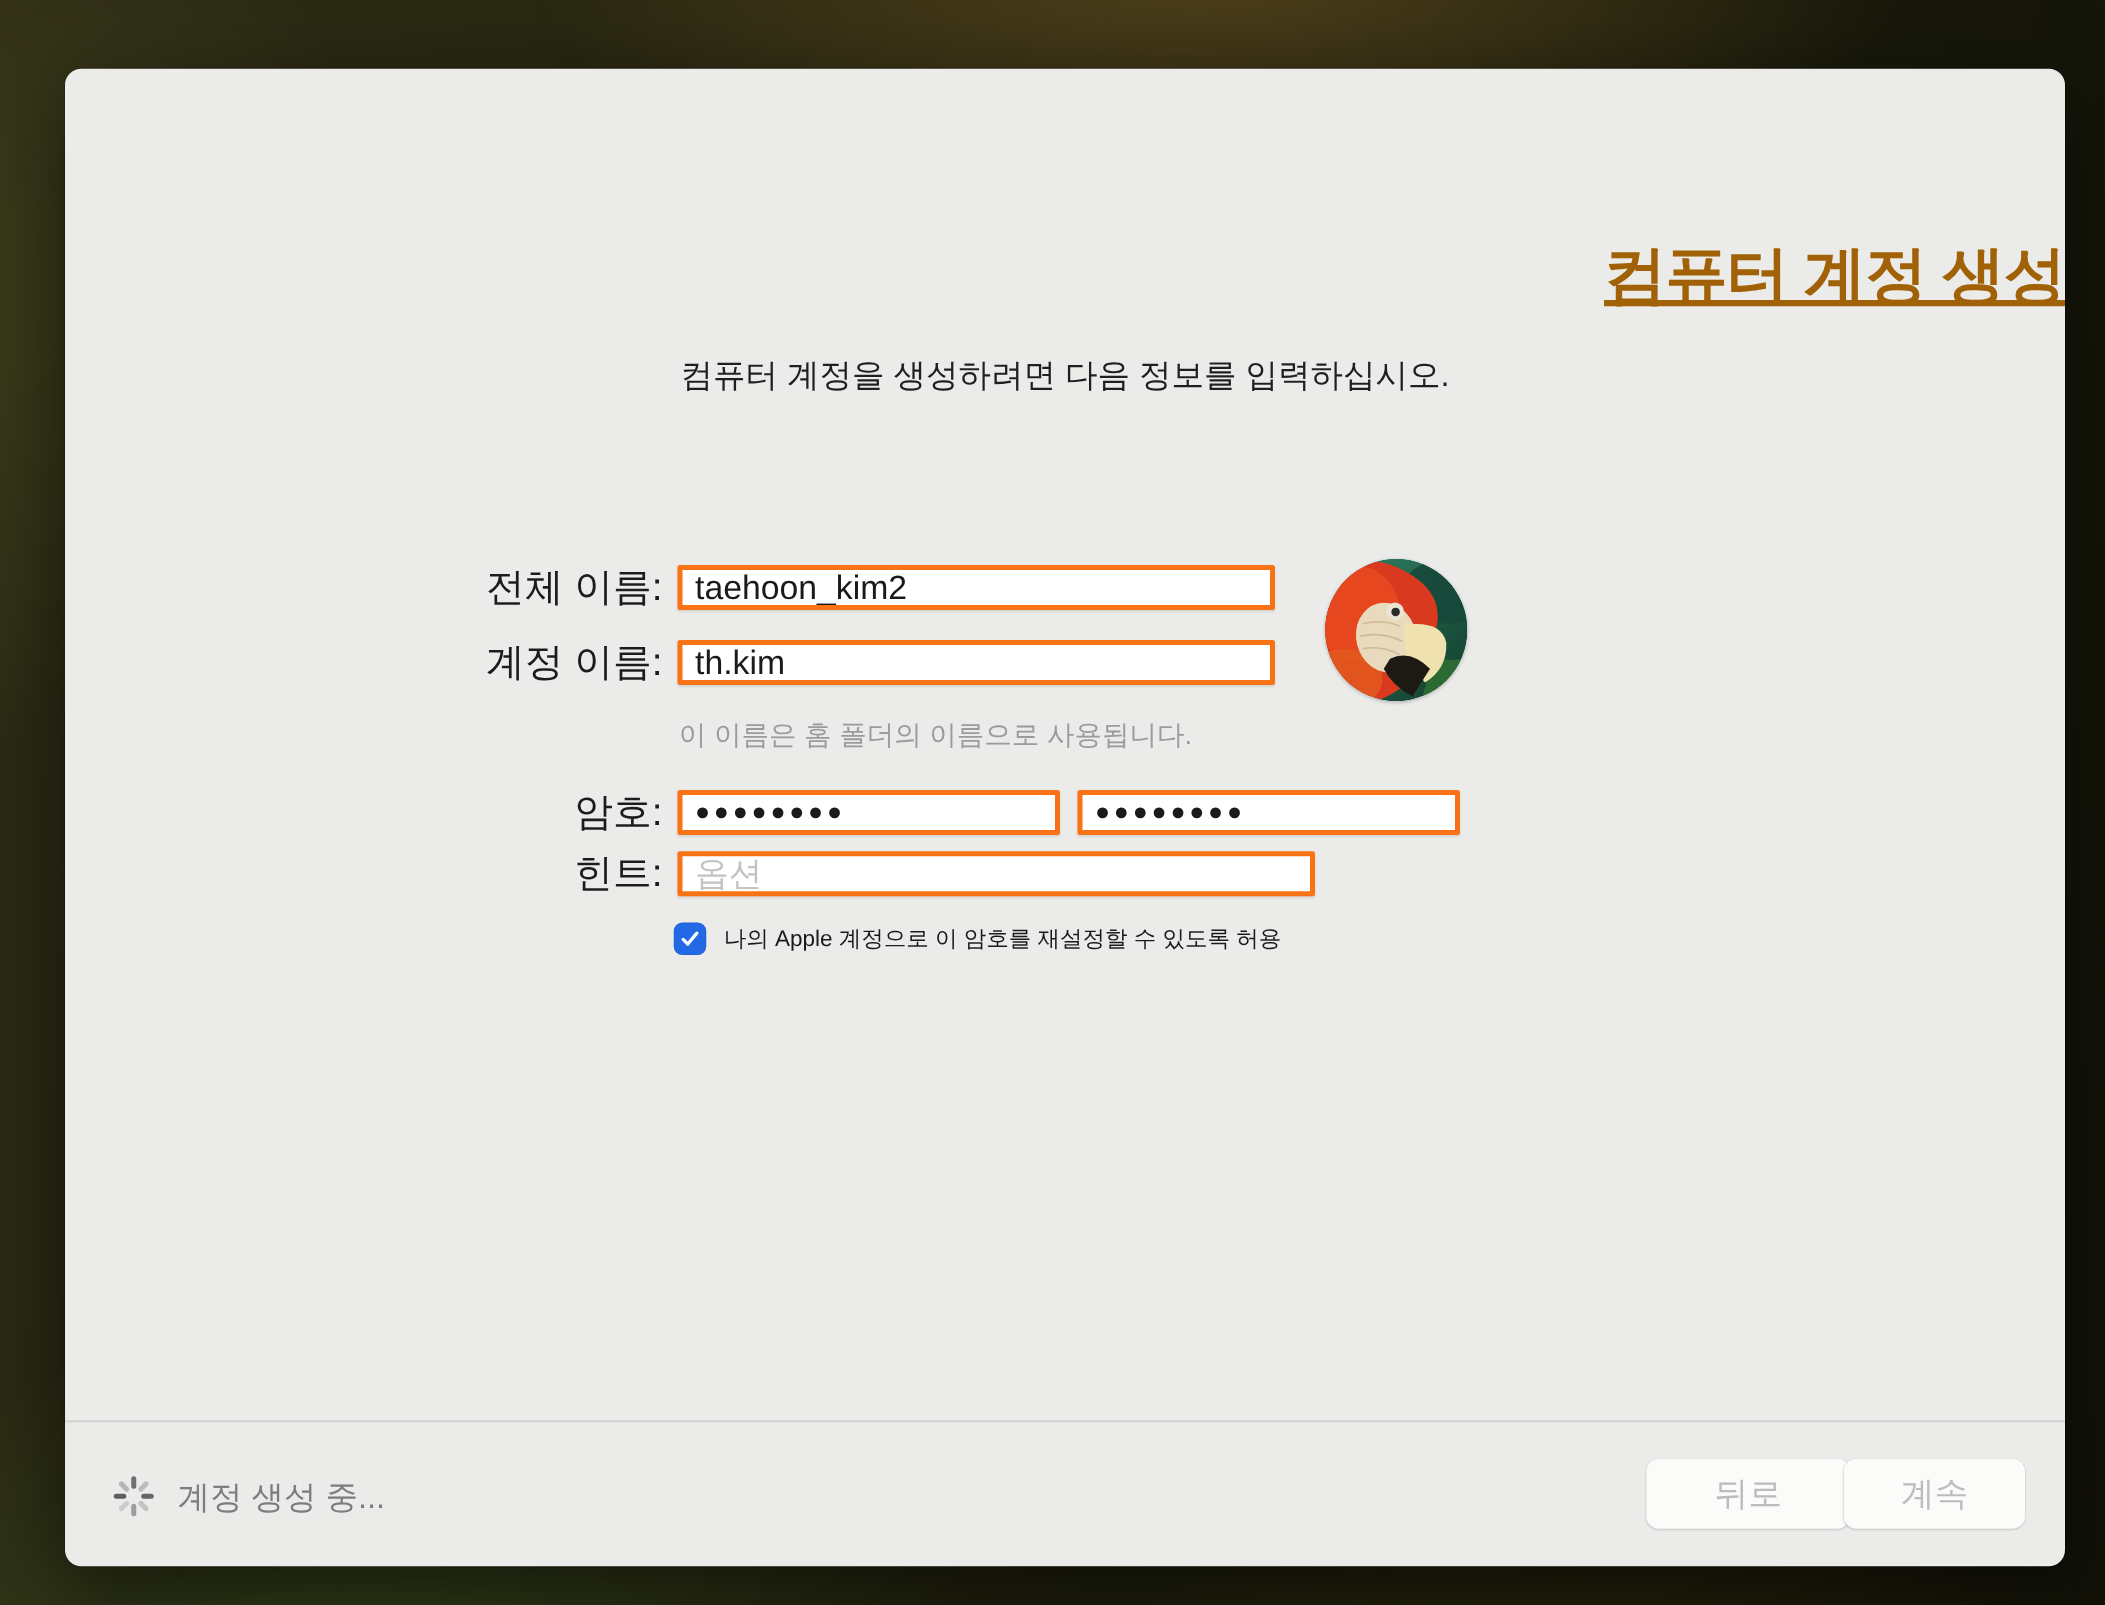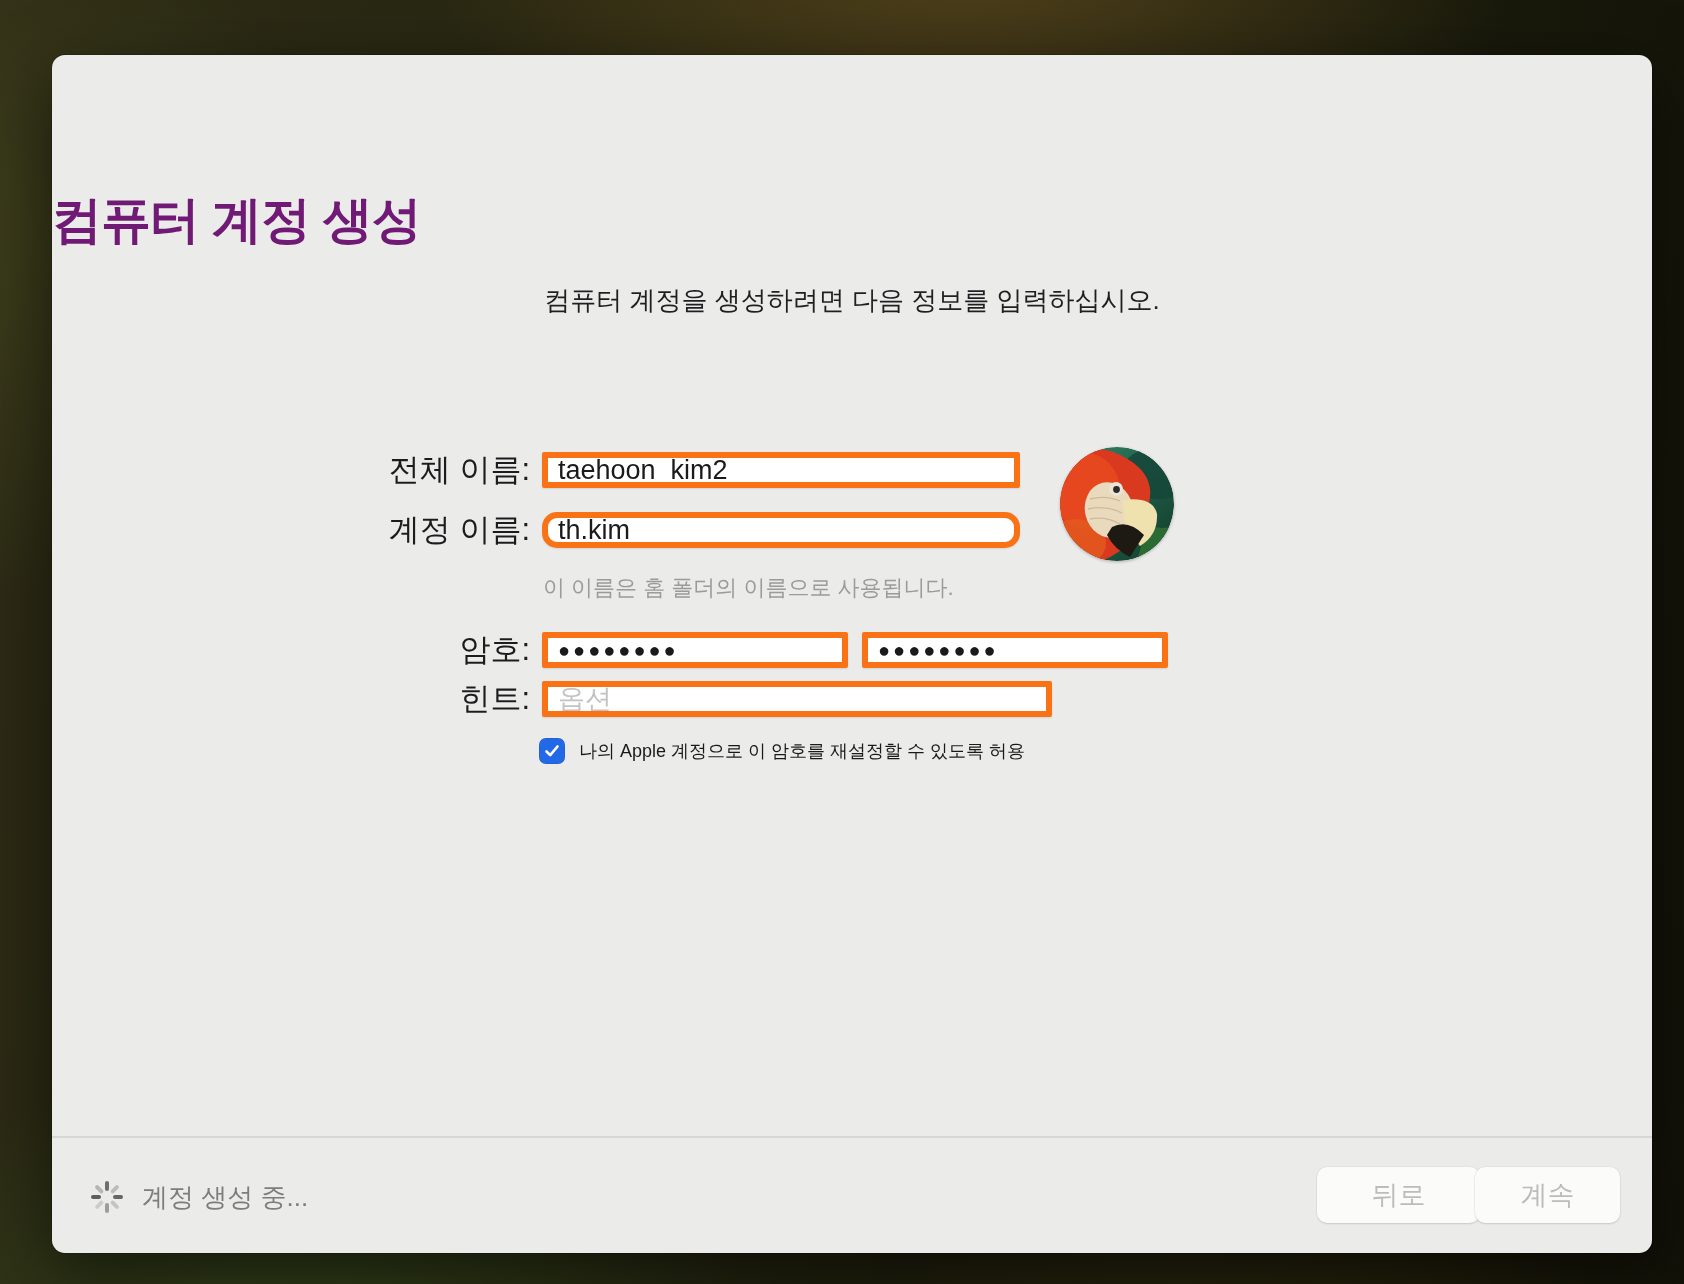--- a/index.html
+++ b/index.html
@@ -12,34 +12,34 @@
       radial-gradient(820px 520px at 18% 106%, rgba(60,92,34,.55), rgba(0,0,0,0) 60%),
       radial-gradient(900px 480px at 76% 112%, rgba(96,74,16,.45), rgba(0,0,0,0) 55%),
       linear-gradient(100deg, #2e2c16 0%, #262510 40%, #1a1b0c 72%, #121208 100%);
   }
   .window {
     position:absolute; left:52px; top:55px; width:1600px; height:1198px;
     background:#ebebea; border-radius:13px;
     box-shadow:0 24px 70px rgba(0,0,0,.55), 0 0 0 1px rgba(0,0,0,.15);
   }
   .title {
-    position:absolute; left:0; top:132px; width:100%; text-align:left;
-    font-size:50px; font-weight:700; color:#701a75; letter-spacing:-1px;
+    position:absolute; left:0; top:132px; width:100%; text-align:right;
+    font-size:50px; font-weight:700; color:#a16207; letter-spacing:-1px;text-decoration:underline;
   }
   .subtitle {
     position:absolute; left:0; top:228px; width:100%; text-align:center;
     font-size:26px; color:#1f1f21;
   }
   .field-label {
     position:absolute; left:248px; width:230px; height:36px; line-height:36px;
     text-align:right; font-size:31px; color:#1c1c1e;
   }
   .txt-input {
     position:absolute; height:36px; background:#ffffff;
-    border:6px solid #f97316; border-radius:2px;
+    border:4px solid #f97316; border-radius:2px;
     box-shadow:0 1px 2px rgba(0,0,0,.10);
     font-family:"Liberation Sans","DejaVu Sans",sans-serif;
     font-size:27px; color:#1a1a1a; padding:0 10px; outline:none;
   }
   .txt-input::placeholder { color:#c3c3c3; }
   .pwd { font-size:20px; letter-spacing:3px; font-weight:700; }
   .help-text {
     position:absolute; left:491px; top:518px; font-size:22px; color:#9b9b9b;
   }
   .checkbox {
@@ -86,21 +86,21 @@
 
 <div class="window">
 
   <div class="title">컴퓨터 계정 생성</div>
   <div class="subtitle">컴퓨터 계정을 생성하려면 다음 정보를 입력하십시오.</div>
 
   <label class="field-label" style="top:397px;">전체 이름:</label>
   <input class="txt-input" style="left: 490px; top: 397px; width: 478px;" type="text" value="taehoon_kim2">
 
   <label class="field-label" style="top:457px;">계정 이름:</label>
-  <input class="txt-input" style="left: 490px; top: 457px; width: 478px; border-radius: 15px;" type="text" value="th.kim">
+  <input class="txt-input" style="left: 490px; top: 457px; width: 478px;" type="text" value="th.kim">
   <div class="help-text">이 이름은 홈 폴더의 이름으로 사용됩니다.</div>
 
   <label class="field-label" style="top:577px;">암호:</label>
   <input class="txt-input pwd" style="left: 490px; top: 577px; width: 306px;" type="text" value="●●●●●●●●">
   <input class="txt-input pwd" style="left: 810px; top: 577px; width: 306px;" type="text" value="●●●●●●●●">
 
   <label class="field-label" style="top:626px;">힌트:</label>
   <input class="txt-input" style="left: 490px; top: 626px; width: 510px;" type="text" placeholder="옵션">
 
   <div class="checkbox">

